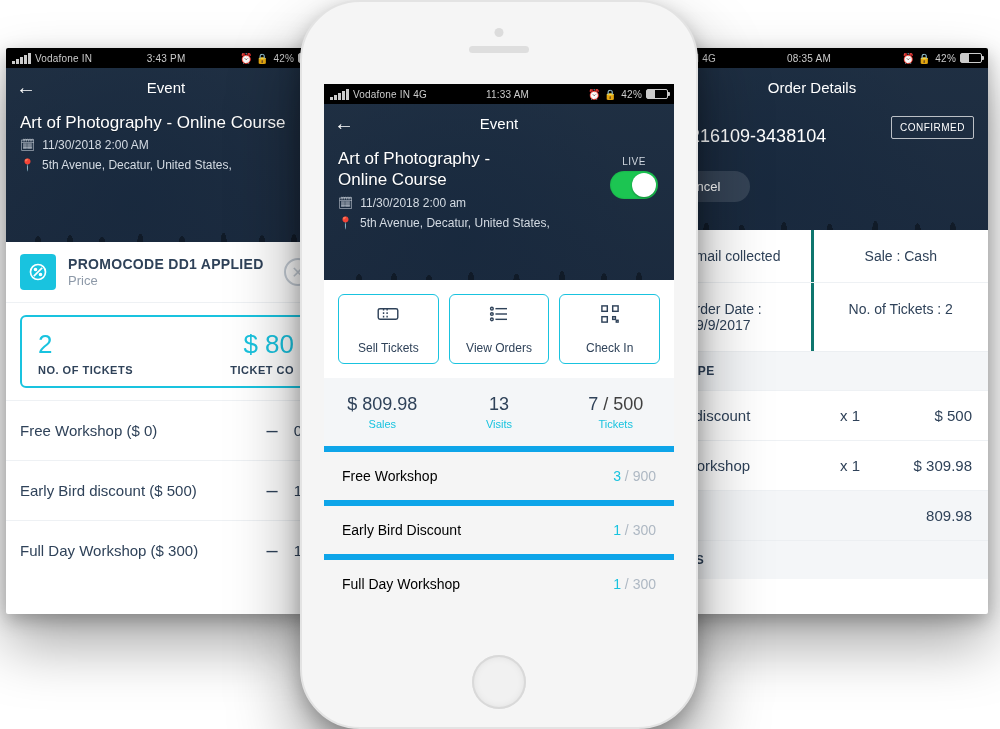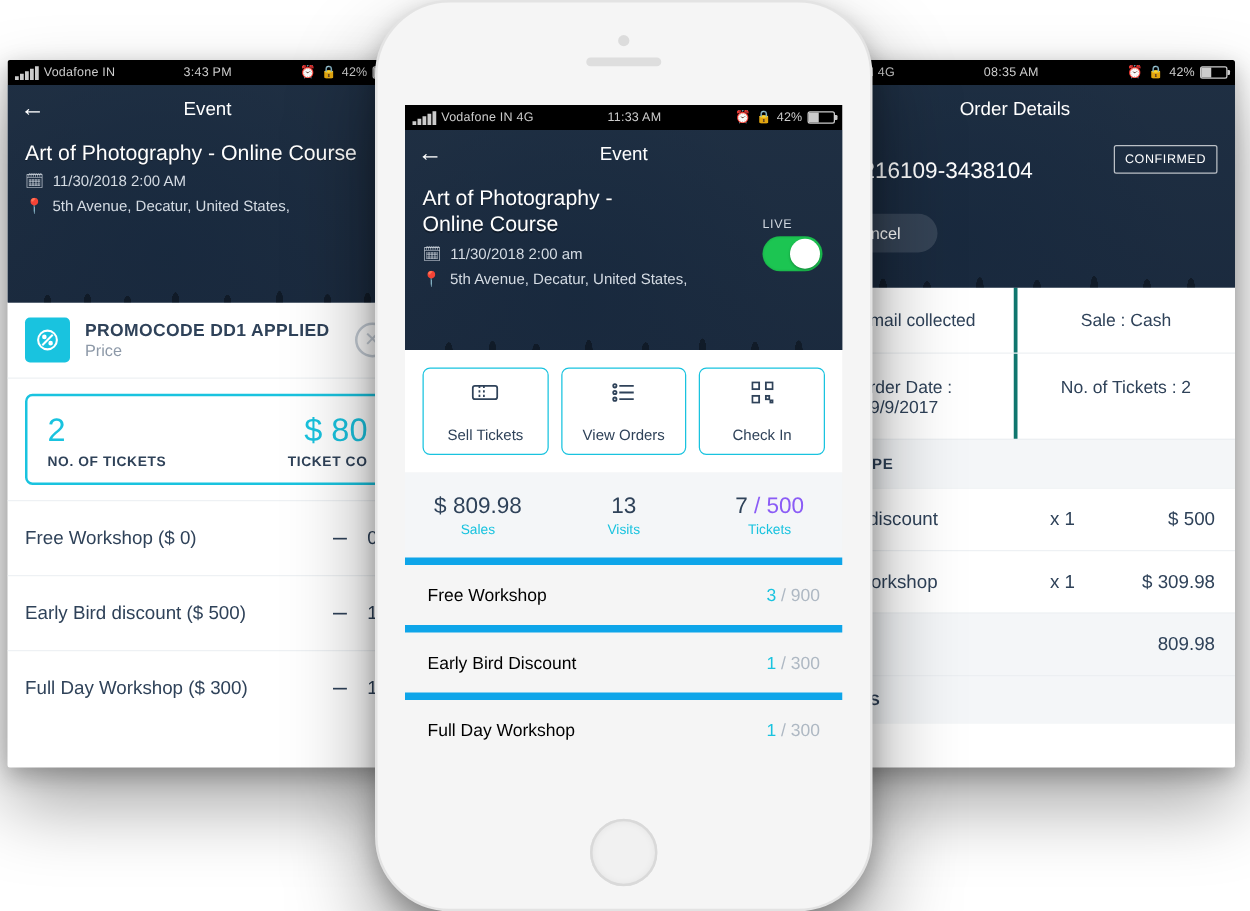--- a/index.html
+++ b/index.html
@@ -96,38 +96,38 @@
   }
   #center::before {  content:""; position:absolute; top:44px; left:50%; transform:translateX(-50%);
     width:60px; height:7px; border-radius:5px; background:#dedede; }
   #center::after {  content:""; position:absolute; top:26px; left:50%; transform:translateX(-50%);
     width:9px; height:9px; border-radius:50%; background:#dcdcdc; }
   .home-btn { position:absolute; bottom:18px; left:50%; transform:translateX(-50%);
     width:54px; height:54px; border-radius:50%; background:#f1f1f1;
     box-shadow: inset 0 0 0 2px #d9d9d9, inset 0 0 8px rgba(0,0,0,.1); }
   #center .inner { width:100%; height:100%; overflow:hidden; }
   #center .hero { height: 176px; }
-  .live-block { position:absolute; right:16px; top:70px; }
+  .live-block { position:absolute; right:16px; top:52px; text-align:center; }
   .live-block .txt { font-size:10px; color:#d0d7df; letter-spacing:.5px; margin-bottom:4px; }
   .toggle { width:48px; height:28px; border-radius:16px; background:#1cc552; position:relative;
     box-shadow: inset 0 0 2px rgba(0,0,0,.2); }
   .toggle i { position:absolute; right:2px; top:2px; width:24px; height:24px; border-radius:50%;
     background:#fff; box-shadow:0 1px 2px rgba(0,0,0,.3); }
 
   .action-row { display:flex; gap:10px; padding:14px 14px; background:#fff; }
   .action-btn { flex:1; border:1.5px solid #19c3df; border-radius:6px;
     padding:10px 4px 8px; text-align:center; color:#2f4259;
     display:flex; flex-direction:column; align-items:center; gap:18px; }
   .action-btn .ic { color:#2f4259; font-size:18px; height:18px; display:flex; align-items:center; }
   .action-btn .lb { font-size:12px; }
 
   .stats-row { display:flex; background:#f4f6f8; padding:16px 0; }
   .stat { flex:1; text-align:center; color:#2f4259; }
   .stat .val { font-size:18px; }
-  .stat .val .muted { color:#8b5cf6; }
+  .stat .val .muted { color:#404040; }
   .stat .slab { font-size:11px; color:#19c3df; margin-top:3px; }
 
   .course-row { display:flex; justify-content:space-between; padding:16px 18px;
     border-top:6px solid #0ea5e9; font-size:14px; }
   .course-row .nums .cur { color:#19c3df; } .course-row .nums .tot { color:#aeb8c3; }
 
   svg { display:block; }
   .hero-crowd {
     position:absolute; left:0; right:0; bottom:0; height:46px; opacity:.35;
     background: radial-gradient(6px 12px at 10% 100%, #000 50%, transparent 52%),

